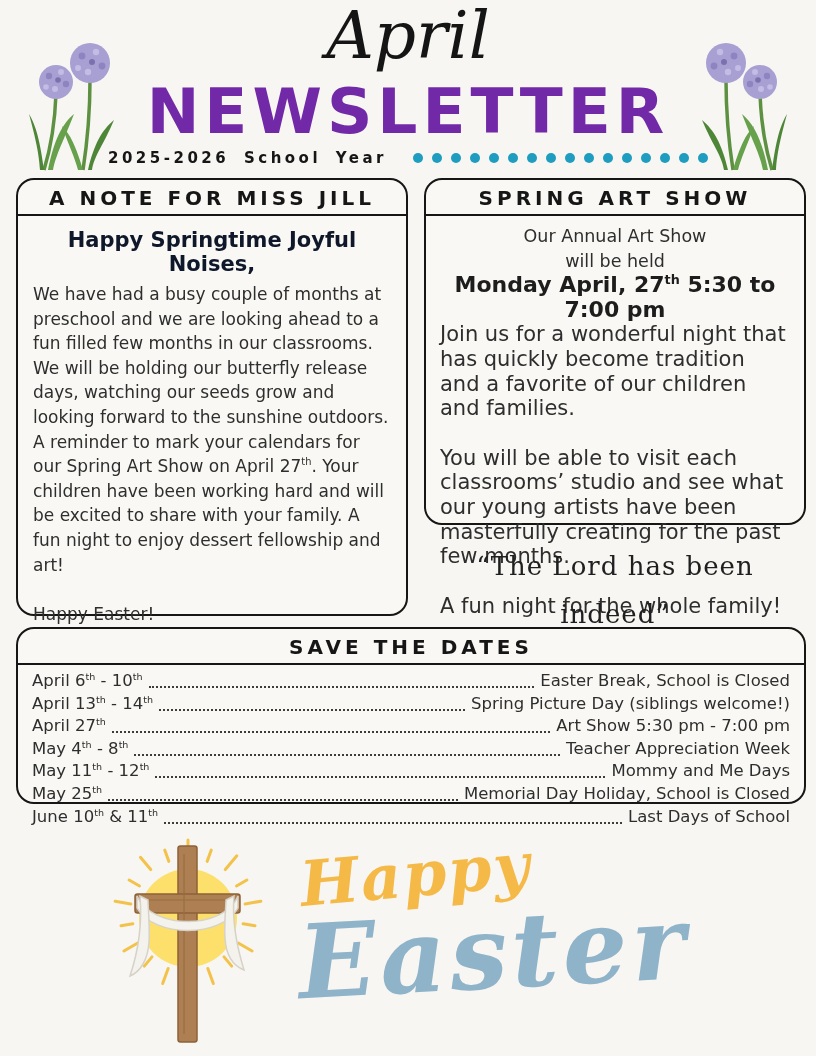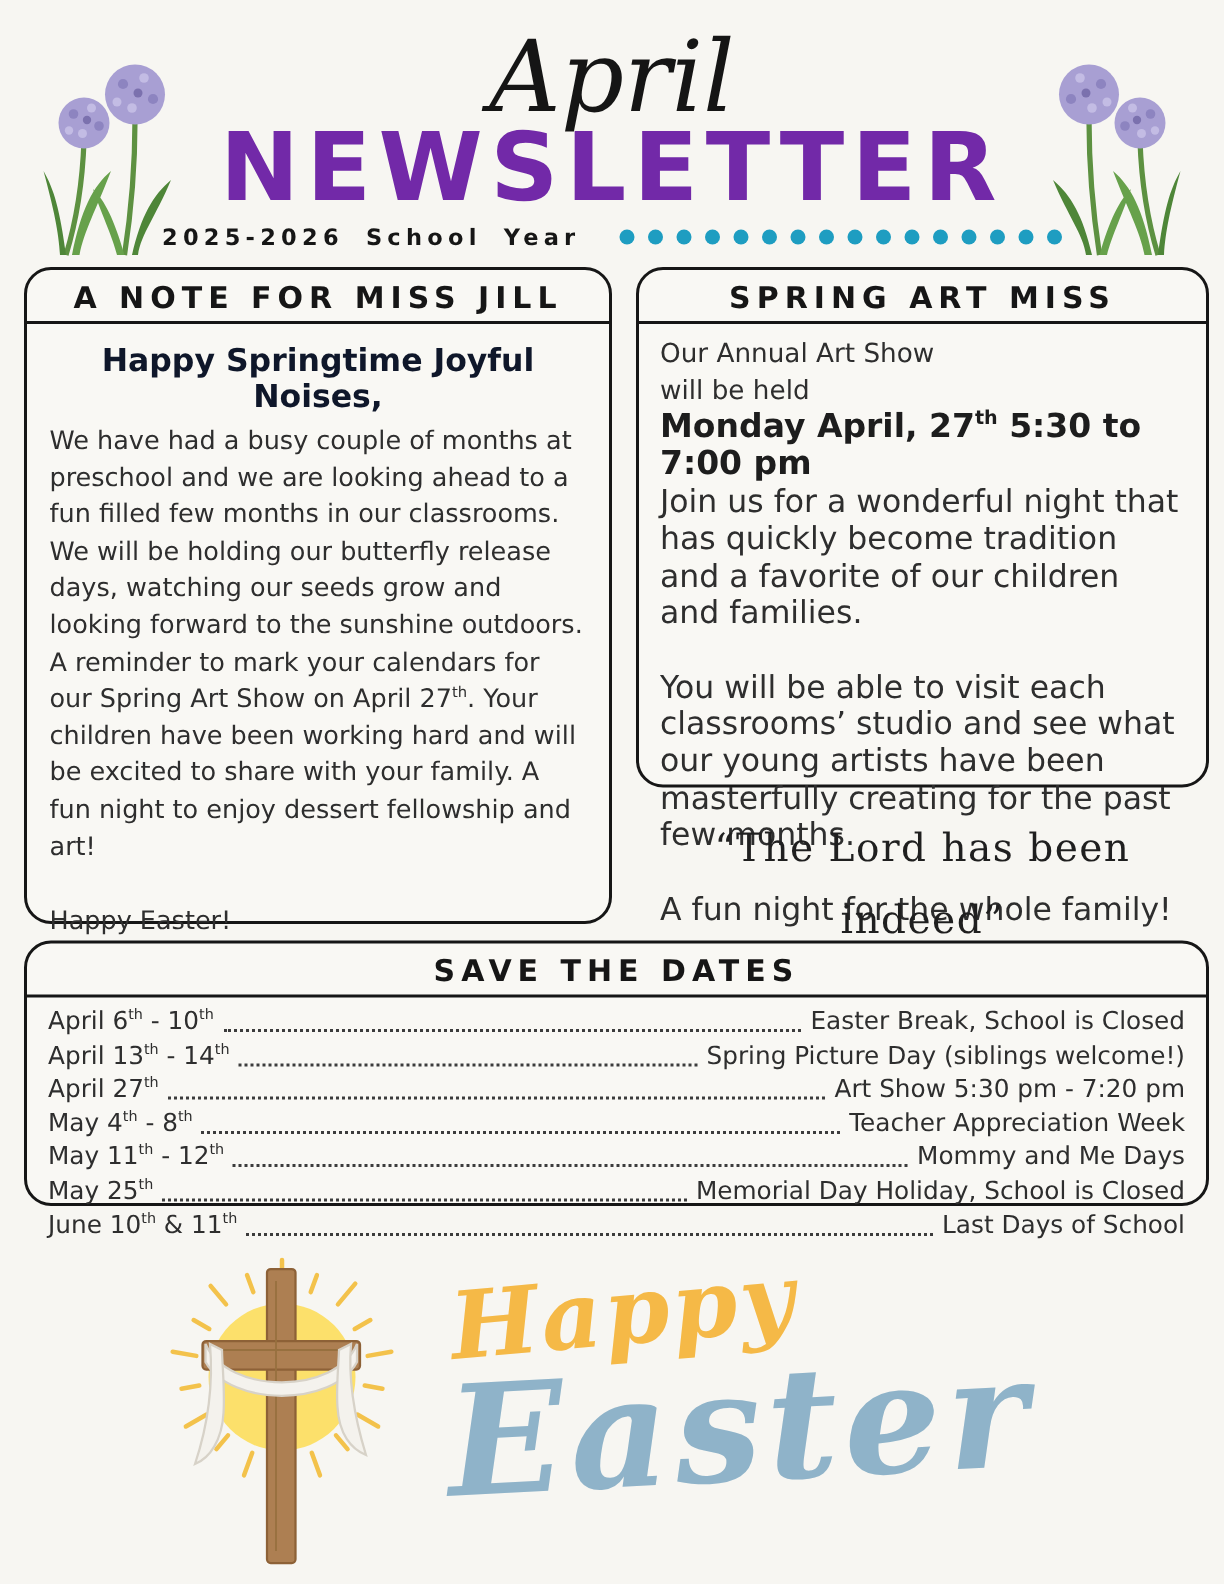--- a/index.html
+++ b/index.html
@@ -5,21 +5,21 @@
   html,body{margin:0;padding:0;}
   .page{
     position:relative;width:816px;height:1056px;margin:0 auto;
     background:#f7f6f2;overflow:hidden;color:#2a2a2a;
     font-family:"DejaVu Sans","Liberation Sans",sans-serif;
   }
   sup{font-size:0.58em;line-height:0;}
 
   
   .script-title{
-    position:absolute;top:16px;left:0;width:100%;text-align:center;
+    position:absolute;top:0;left:0;width:100%;text-align:center;
     font-family:"DejaVu Serif","Liberation Serif",serif;
     font-style:italic;font-size:66px;line-height:1.1;color:#151515;z-index:3;
   }
   .main-title{
     position:absolute;top:76px;left:0;width:100%;text-align:center;
     font-size:63px;font-weight:bold;letter-spacing:5px;line-height:1.15;
     color:#7229A8;z-index:2;
   }
   .sub-row{
     position:absolute;top:149px;left:0;width:100%;
@@ -46,21 +46,21 @@
   .art-card{left:424px;top:178px;width:382px;height:347px;}
 
   .note-body{padding:8px 15px 0;}
   .greeting{font-size:21px;font-weight:bold;text-align:center;margin:4px 0 6px;color:#0f172a;}
   .para{font-size:17px;line-height:24.6px;margin:0;color:#2e2e2e;}
   .closing{font-size:17px;line-height:24.6px;margin:0;color:#2e2e2e;}
   .closing.first{margin-top:25px;}
   .closing.second{margin-top:25px;}
 
   .art-body{padding:8px 14px 0;}
-  .art-center{font-size:17.5px;line-height:24.6px;margin:0;color:#2e2e2e;}
+  .art-center{font-size:17.5px;line-height:24.6px;text-align:center;margin:0;color:#2e2e2e;}
   .art-center.bold{font-weight:bold;font-size:22px;color:#1d1d1d;}
   .art-para{font-size:21px;line-height:24.6px;margin:0;color:#2e2e2e;}
   .art-para.gap{margin-top:25px;}
 
   
   .quote{
     position:absolute;left:424px;top:542px;width:382px;text-align:center;
     font-family:"DejaVu Serif","Liberation Serif",serif;
     font-size:26px;line-height:1.85;letter-spacing:1px;color:#1f1f1f;
   }
@@ -175,21 +175,21 @@
     <div class="card-title">A NOTE FOR MISS JILL</div>
     <div class="note-body">
       <p class="greeting">Happy Springtime Joyful Noises,</p>
       <p class="para">We have had a busy couple of months at preschool and we are looking ahead to a fun filled few months in our classrooms. We will be holding our butterfly release days, watching our seeds grow and looking forward to the sunshine outdoors. A reminder to mark your calendars for our Spring Art Show on April 27<sup>th</sup>. Your children have been working hard and will be excited to share with your family. A fun night to enjoy dessert fellowship and art!</p>
       <p class="closing first">Happy Easter!</p>
       <p class="closing second">Love, Miss Jill</p>
     </div>
   </div>
 
   <div class="card art-card">
-    <div class="card-title">SPRING ART MISS</div>
+    <div class="card-title">SPRING ART SHOW</div>
     <div class="art-body">
       <p class="art-center">Our Annual Art Show</p>
       <p class="art-center">will be held</p>
       <p class="art-center bold">Monday April, 27<sup>th</sup> 5:30 to 7:00 pm</p>
       <p class="art-para">Join us for a wonderful night that has quickly become tradition and a favorite of our children and families.</p>
       <p class="art-para gap">You will be able to visit each classrooms’ studio and see what our young artists have been masterfully creating for the past few months.</p>
       <p class="art-para gap">A fun night for the whole family!</p>
     </div>
   </div>
 
@@ -209,21 +209,21 @@
 
     <div class="date-row">
       <span class="date-label">April 13<sup>th</sup> - 14<sup>th</sup></span>
       <span class="leader"></span>
       <span class="event-label">Spring Picture Day (siblings welcome!)</span>
     </div>
 
     <div class="date-row">
       <span class="date-label">April 27<sup>th</sup></span>
       <span class="leader"></span>
-      <span class="event-label">Art Show 5:30 pm - 7:20 pm</span>
+      <span class="event-label">Art Show 5:30 pm - 7:00 pm</span>
     </div>
 
     <div class="date-row">
       <span class="date-label">May 4<sup>th</sup> - 8<sup>th</sup></span>
       <span class="leader"></span>
       <span class="event-label">Teacher Appreciation Week</span>
     </div>
 
     <div class="date-row">
       <span class="date-label">May 11<sup>th</sup> - 12<sup>th</sup></span>

